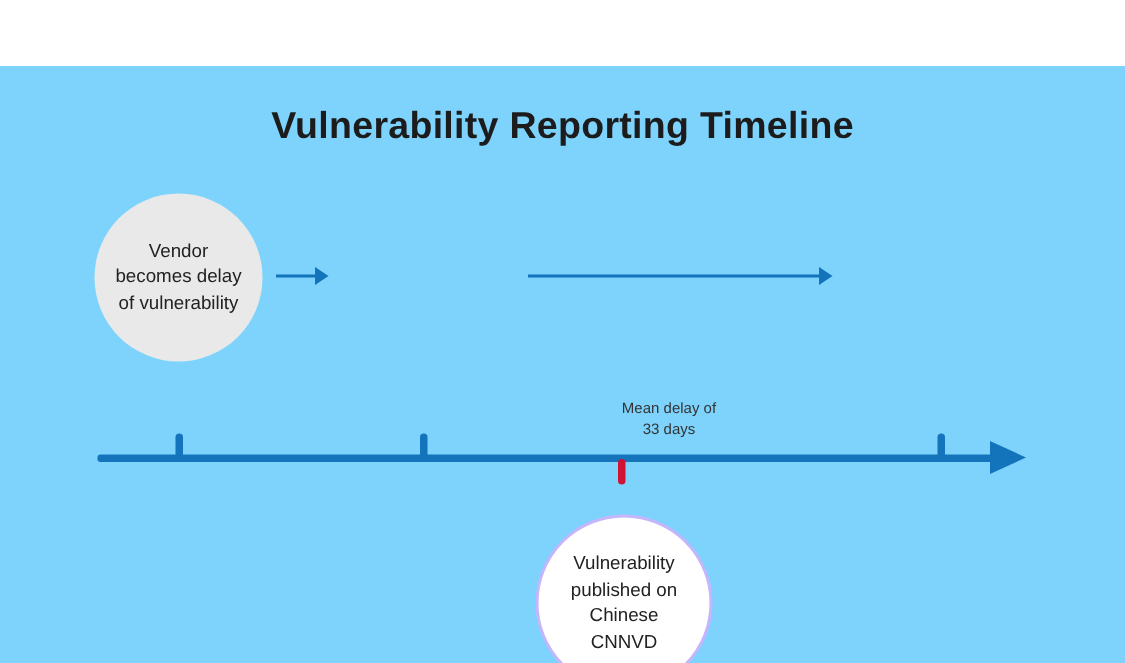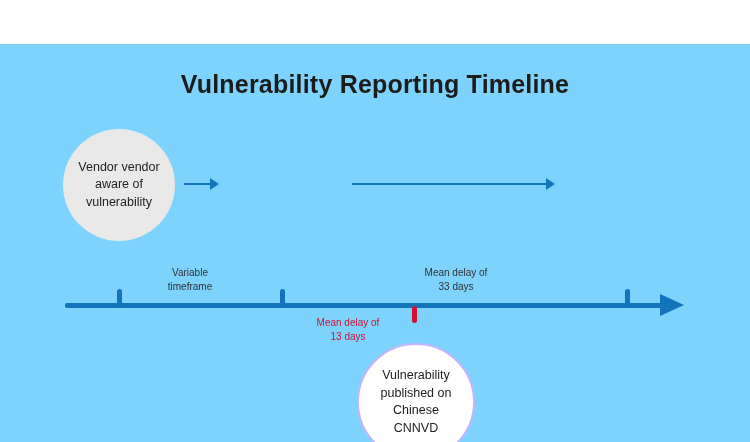--- a/index.html
+++ b/index.html
@@ -91,21 +91,21 @@
   #tick-red{ left:412px; }
 
   .tl-label{
     position:absolute;
     text-align:center;
     font-size:10px;
     line-height:1.35;
     color:#333;
   }
   #label-variable{ left:158px; top:222px; width:64px; }
-  #label-delay33{ left:420px; top:222px; width:72px; }
+  #label-delay33{ left:410px; top:222px; width:72px; }
   #label-delay13{ left:312px; top:272px; width:72px; color:#d01335; }
 
   .cnnvd-circle{
     position:absolute;
     left:357px; top:299px;
     width:114px; height:114px;
     border:2px solid #c4b5fd;
     border-radius:50%;
     background:#ffffff;
     display:flex;
@@ -119,43 +119,41 @@
   .cnnvd-circle .node-label{ width:88px; }
 </style>
 </head>
 <body>
 
 <div class="canvas">
 
   <div class="diagram-title">Vulnerability Reporting Timeline</div>
 
   <div class="node-circle" id="node-vendor">
-    <span class="node-label">Vendor vendor aware of vulnerability</span>
+    <span class="node-label">Vendor becomes delay of vulnerability</span>
   </div>
 
   <div class="flow-arrow" id="arrow-1">
     <span class="arrowhead"></span>
   </div>
 
 
   <div class="flow-arrow" id="arrow-2">
     <span class="arrowhead"></span>
   </div>
 
 
-  <div class="tl-label" id="label-variable">Variable timeframe</div>
   <div class="tl-label" id="label-delay33">Mean delay of 33 days</div>
 
   <div class="timeline-line"></div>
   <div class="timeline-arrowhead"></div>
 
   <div class="tick blue" id="tick-1"></div>
   <div class="tick blue" id="tick-2"></div>
   <div class="tick blue" id="tick-3"></div>
   <div class="tick red" id="tick-red"></div>
 
-  <div class="tl-label" id="label-delay13">Mean delay of 13 days</div>
 
   <div class="cnnvd-circle">
     <span class="node-label">Vulnerability published on Chinese CNNVD</span>
   </div>
 
 </div>
 
 </body></html>

